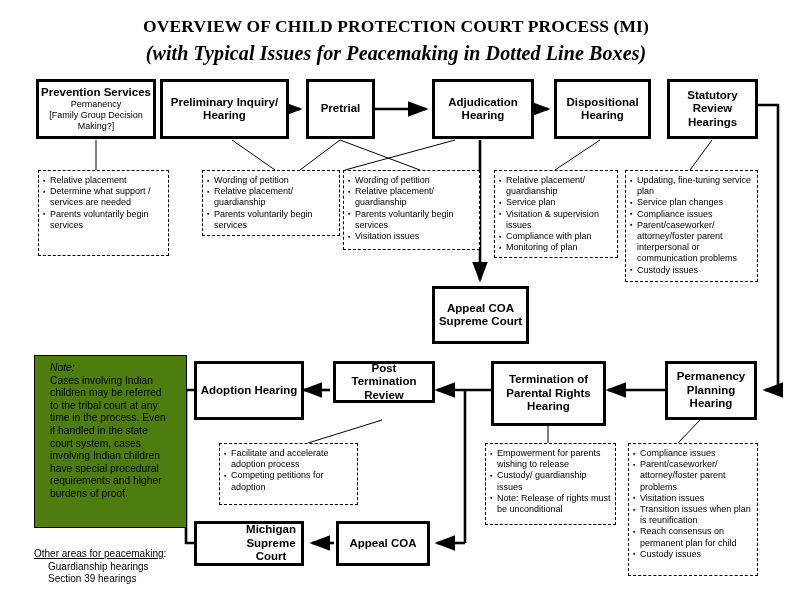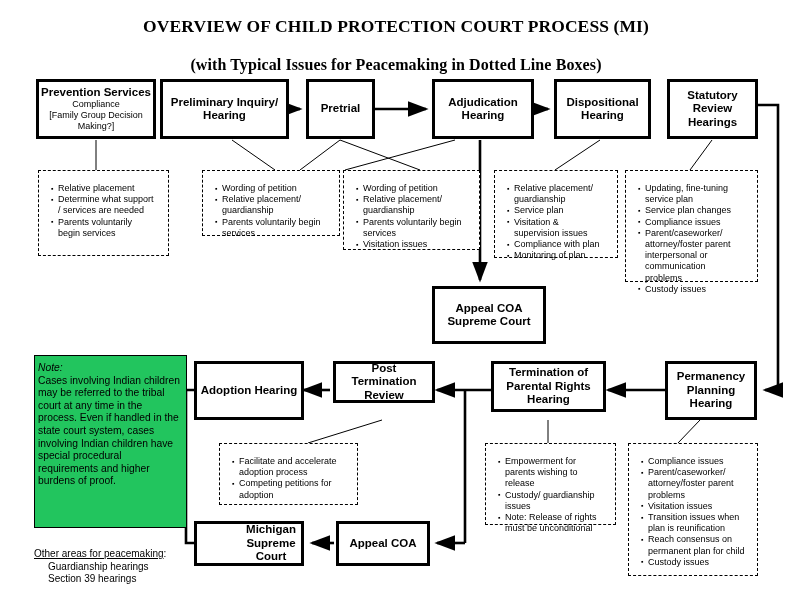--- a/index.html
+++ b/index.html
@@ -13,21 +13,21 @@
   }
   #stage{position:absolute;left:0;top:0;width:792px;height:612px;}
   #svg-layer{position:absolute;left:0;top:0;width:792px;height:612px;pointer-events:none;}
 
   .title{
     position:absolute;left:0;top:0;width:792px;text-align:center;
     font-family:"Liberation Serif", serif;
     font-weight:bold;
   }
   .title-1{top:16px;font-size:17.5px;letter-spacing:.1px;}
-  .title-2{top:56px;font-size:16px;letter-spacing:.1px;}
+  .title-2{top:42px;font-size:20px;letter-spacing:.1px;font-style:italic;}
 
   
   .pbox{
     position:absolute;
     border:3px solid #000;
     background:#fff;
     display:flex;align-items:center;justify-content:center;
     text-align:center;
     font-weight:bold;
     font-size:11.5px;
@@ -44,39 +44,39 @@
   .dbox{
     position:absolute;
     border:1px dashed #000;
     background:#fff;
     box-sizing:border-box;
     font-size:9px;
     line-height:11.2px;
     padding:4px 4px 3px 4px;
     z-index:2;
   }
-  .dbox ul{list-style:none;margin:8px;padding:0;}
+  .dbox ul{list-style:none;margin:0;padding:0;}
   .dbox li{
     position:relative;padding-left:7px;margin:0 0 0 0;
     white-space:normal;
   }
   .dbox li:before{
     content:"\25AA";
     position:absolute;left:0;top:-0.5px;font-size:7px;
   }
 
   
   .notebox{
     position:absolute;
     border:1.5px solid #000;
-    background:#22c55e;
+    background:#4d7c0f;
     box-sizing:border-box;
     font-size:10.3px;
     line-height:12.6px;
-    padding:6px 3px;
+    padding:6px 15px;
     z-index:2;
   }
   .notebox .nlabel{font-style:italic;display:block;}
 
   .otherareas{
     position:absolute;
     font-size:10px;
     line-height:12.6px;
     z-index:2;
   }
@@ -120,21 +120,21 @@
       <path d="M465,543 L437,543" marker-end="url(#arrow)"></path>
       <path d="M465,543 L465,390"></path>
 
       <path d="M196,390 L186,390 L186,543 L196,543"></path>
     </g>
   </svg>
 
   <div class="pbox" style="left:36px;top:79px;width:120px;height:60px;">
     <div class="inner">
       <span>Prevention Services</span>
-      <span class="sub">Compliance</span>
+      <span class="sub">Permanency</span>
       <span class="sub">[Family Group Decision</span>
       <span class="sub">Making?]</span>
     </div>
   </div>
 
   <div class="pbox" style="left:160px;top:79px;width:129px;height:60px;">
     <div class="inner">Preliminary Inquiry/ Hearing</div>
   </div>
 
   <div class="pbox" style="left:306px;top:79px;width:69px;height:60px;">
@@ -206,21 +206,21 @@
       <line x1="340" y1="140" x2="420" y2="170"></line>
       <line x1="455" y1="140" x2="345" y2="170"></line>
       <line x1="600" y1="140" x2="555" y2="170"></line>
       <line x1="712" y1="140" x2="690" y2="170"></line>
       <line x1="382" y1="420" x2="308" y2="443"></line>
       <line x1="548" y1="420" x2="548" y2="443"></line>
       <line x1="700" y1="420" x2="678" y2="443"></line>
     </g>
   </svg>
 
-  <div class="pbox" style="left:432px;top:286px;width:114px;height:58px;justify-content:center;">
+  <div class="pbox" style="left:432px;top:286px;width:97px;height:58px;justify-content:center;">
     <div class="inner">Appeal COA Supreme Court</div>
   </div>
 
   <div class="notebox" style="left:34px;top:355px;width:153px;height:173px;">
     <span class="nlabel">Note:</span>
     <span>Cases involving Indian children may be referred to the tribal court at any time in the process. Even if handled in the state court system, cases involving Indian children have special procedural requirements and higher burdens of proof.</span>
   </div>
 
   <div class="otherareas" style="left:34px;top:548px;width:200px;">
     <span><span class="oa-head">Other areas for peacemaking</span><span>:</span></span>
@@ -229,21 +229,21 @@
   </div>
 
   <div class="pbox" style="left:194px;top:361px;width:110px;height:59px;">
     <div class="inner">Adoption Hearing</div>
   </div>
 
   <div class="pbox" style="left:333px;top:361px;width:102px;height:42px;">
     <div class="inner">Post Termination Review</div>
   </div>
 
-  <div class="pbox" style="left:491px;top:361px;width:115px;height:51px;">
+  <div class="pbox" style="left:491px;top:361px;width:115px;height:65px;">
     <div class="inner">Termination of Parental Rights Hearing</div>
   </div>
 
   <div class="pbox" style="left:665px;top:361px;width:92px;height:59px;">
     <div class="inner">Permanency Planning Hearing</div>
   </div>
 
   <div class="pbox" style="left:194px;top:521px;width:110px;height:45px;padding-left:44px;">
     <div class="inner">Michigan Supreme Court</div>
   </div>

